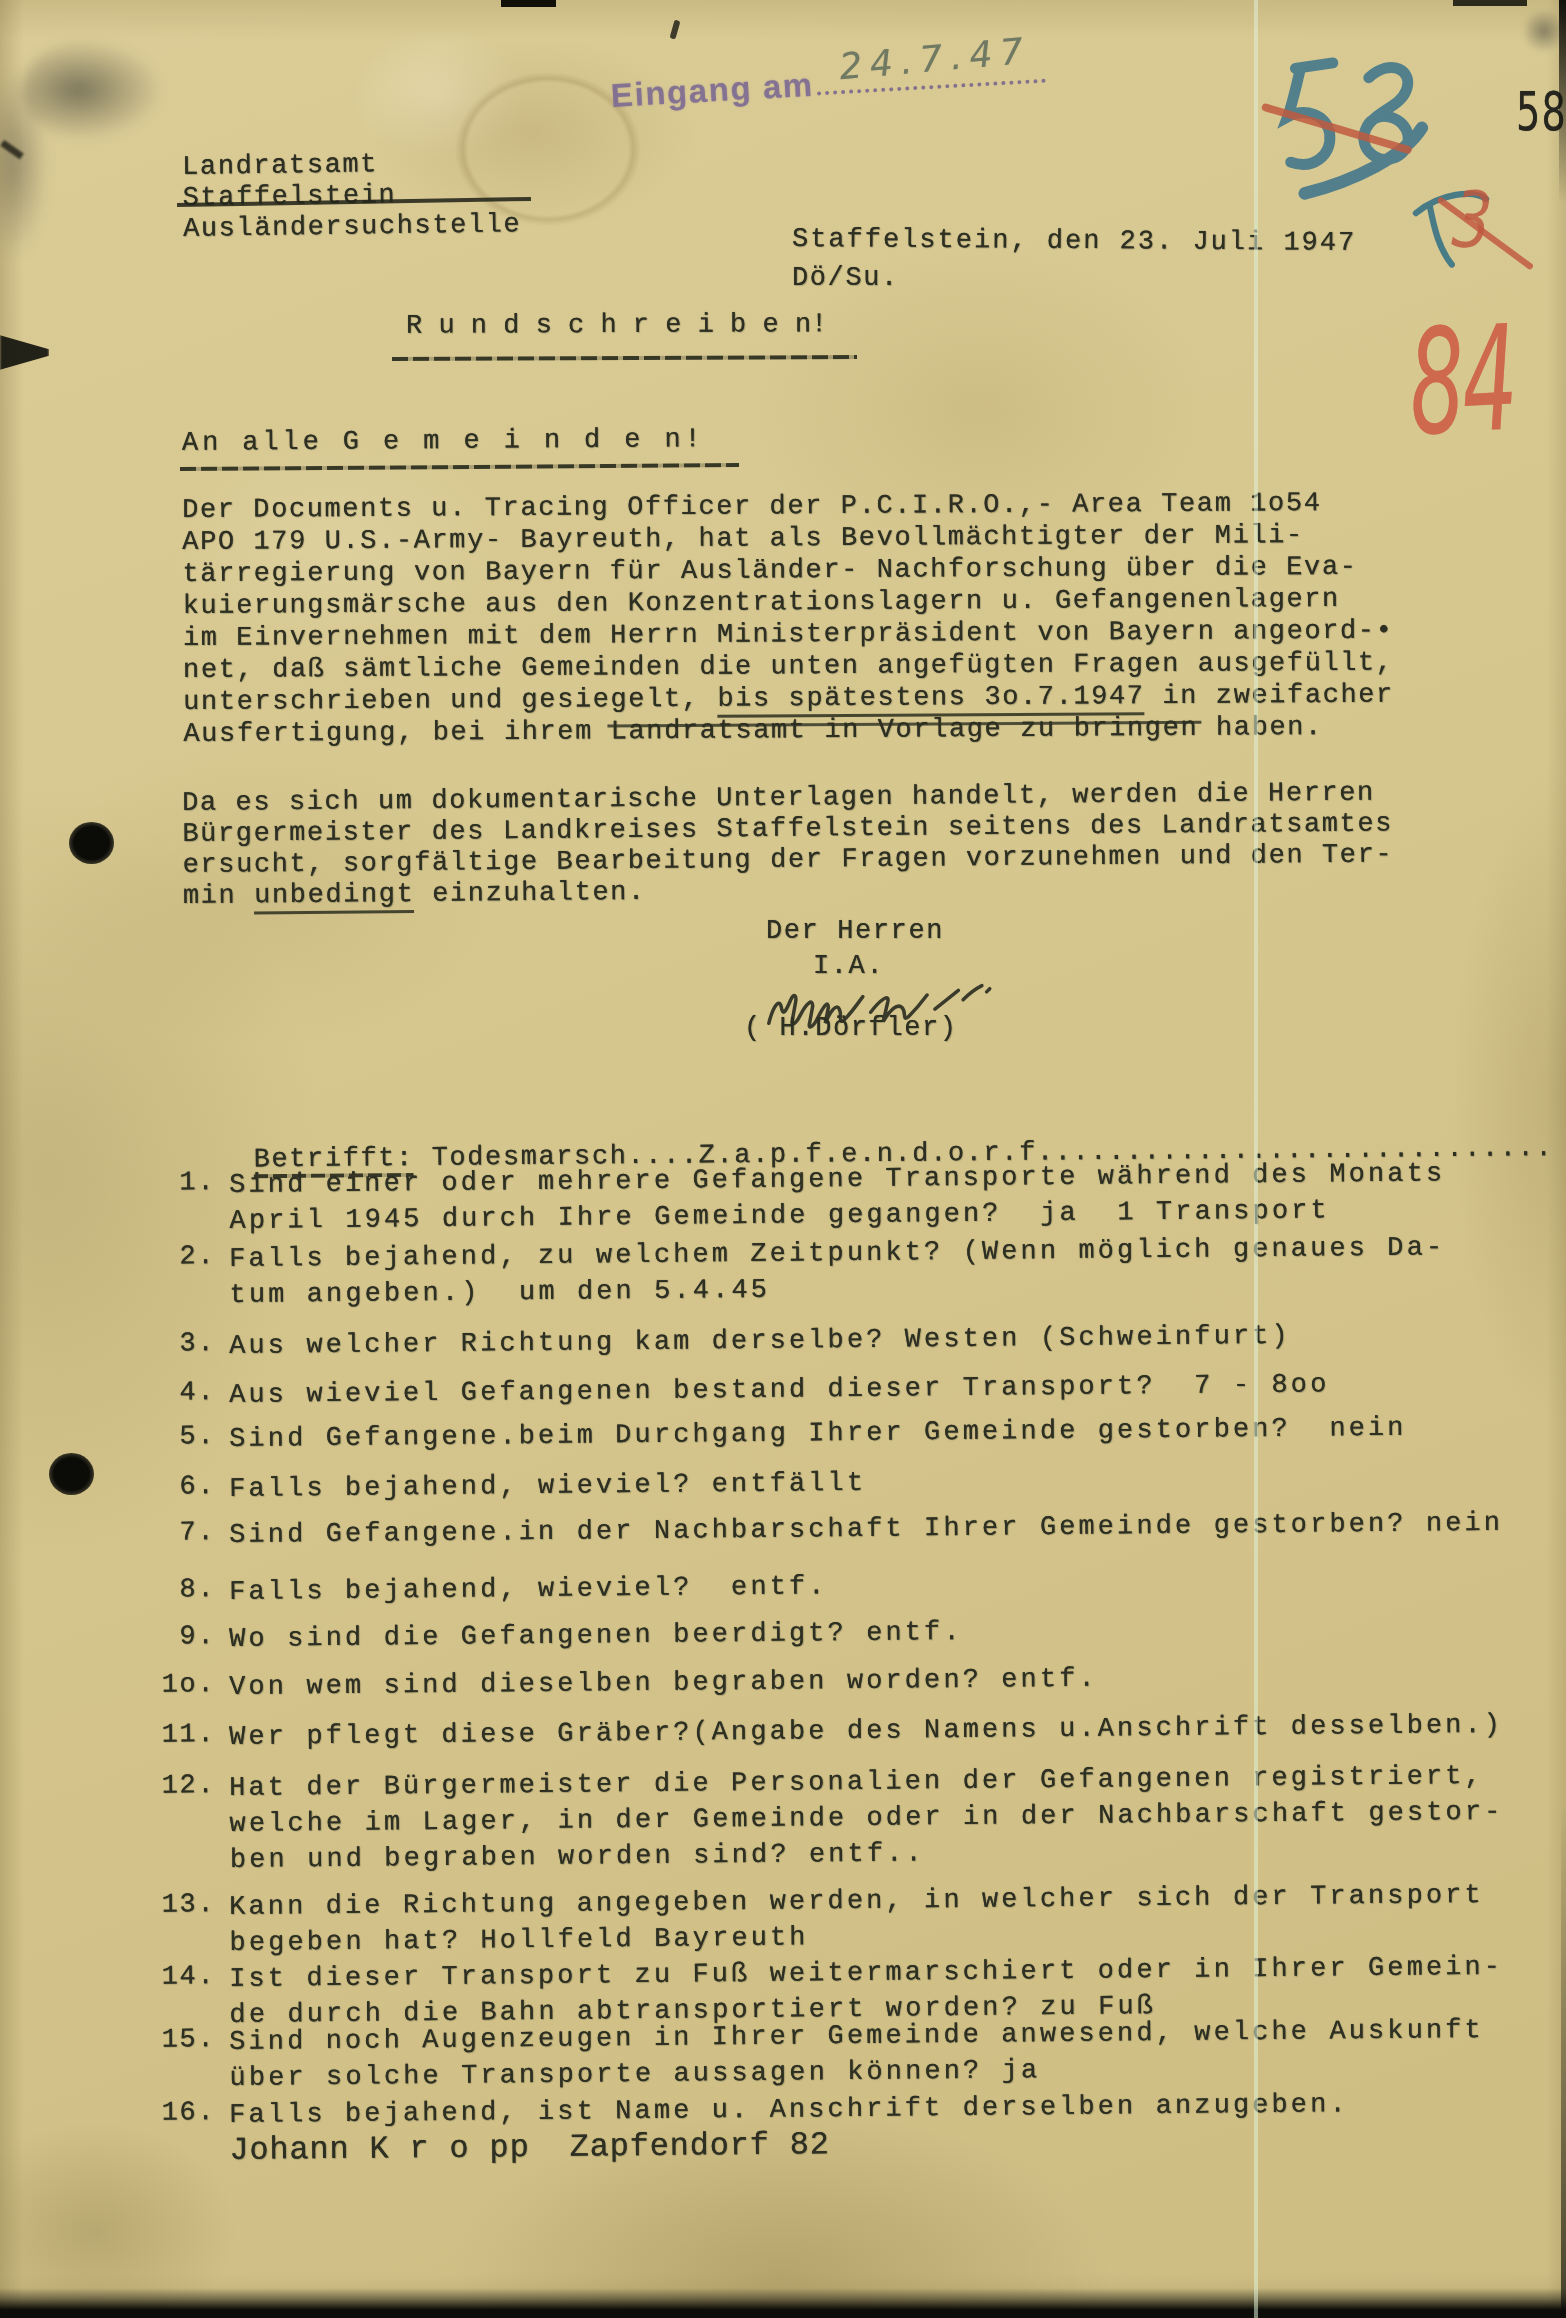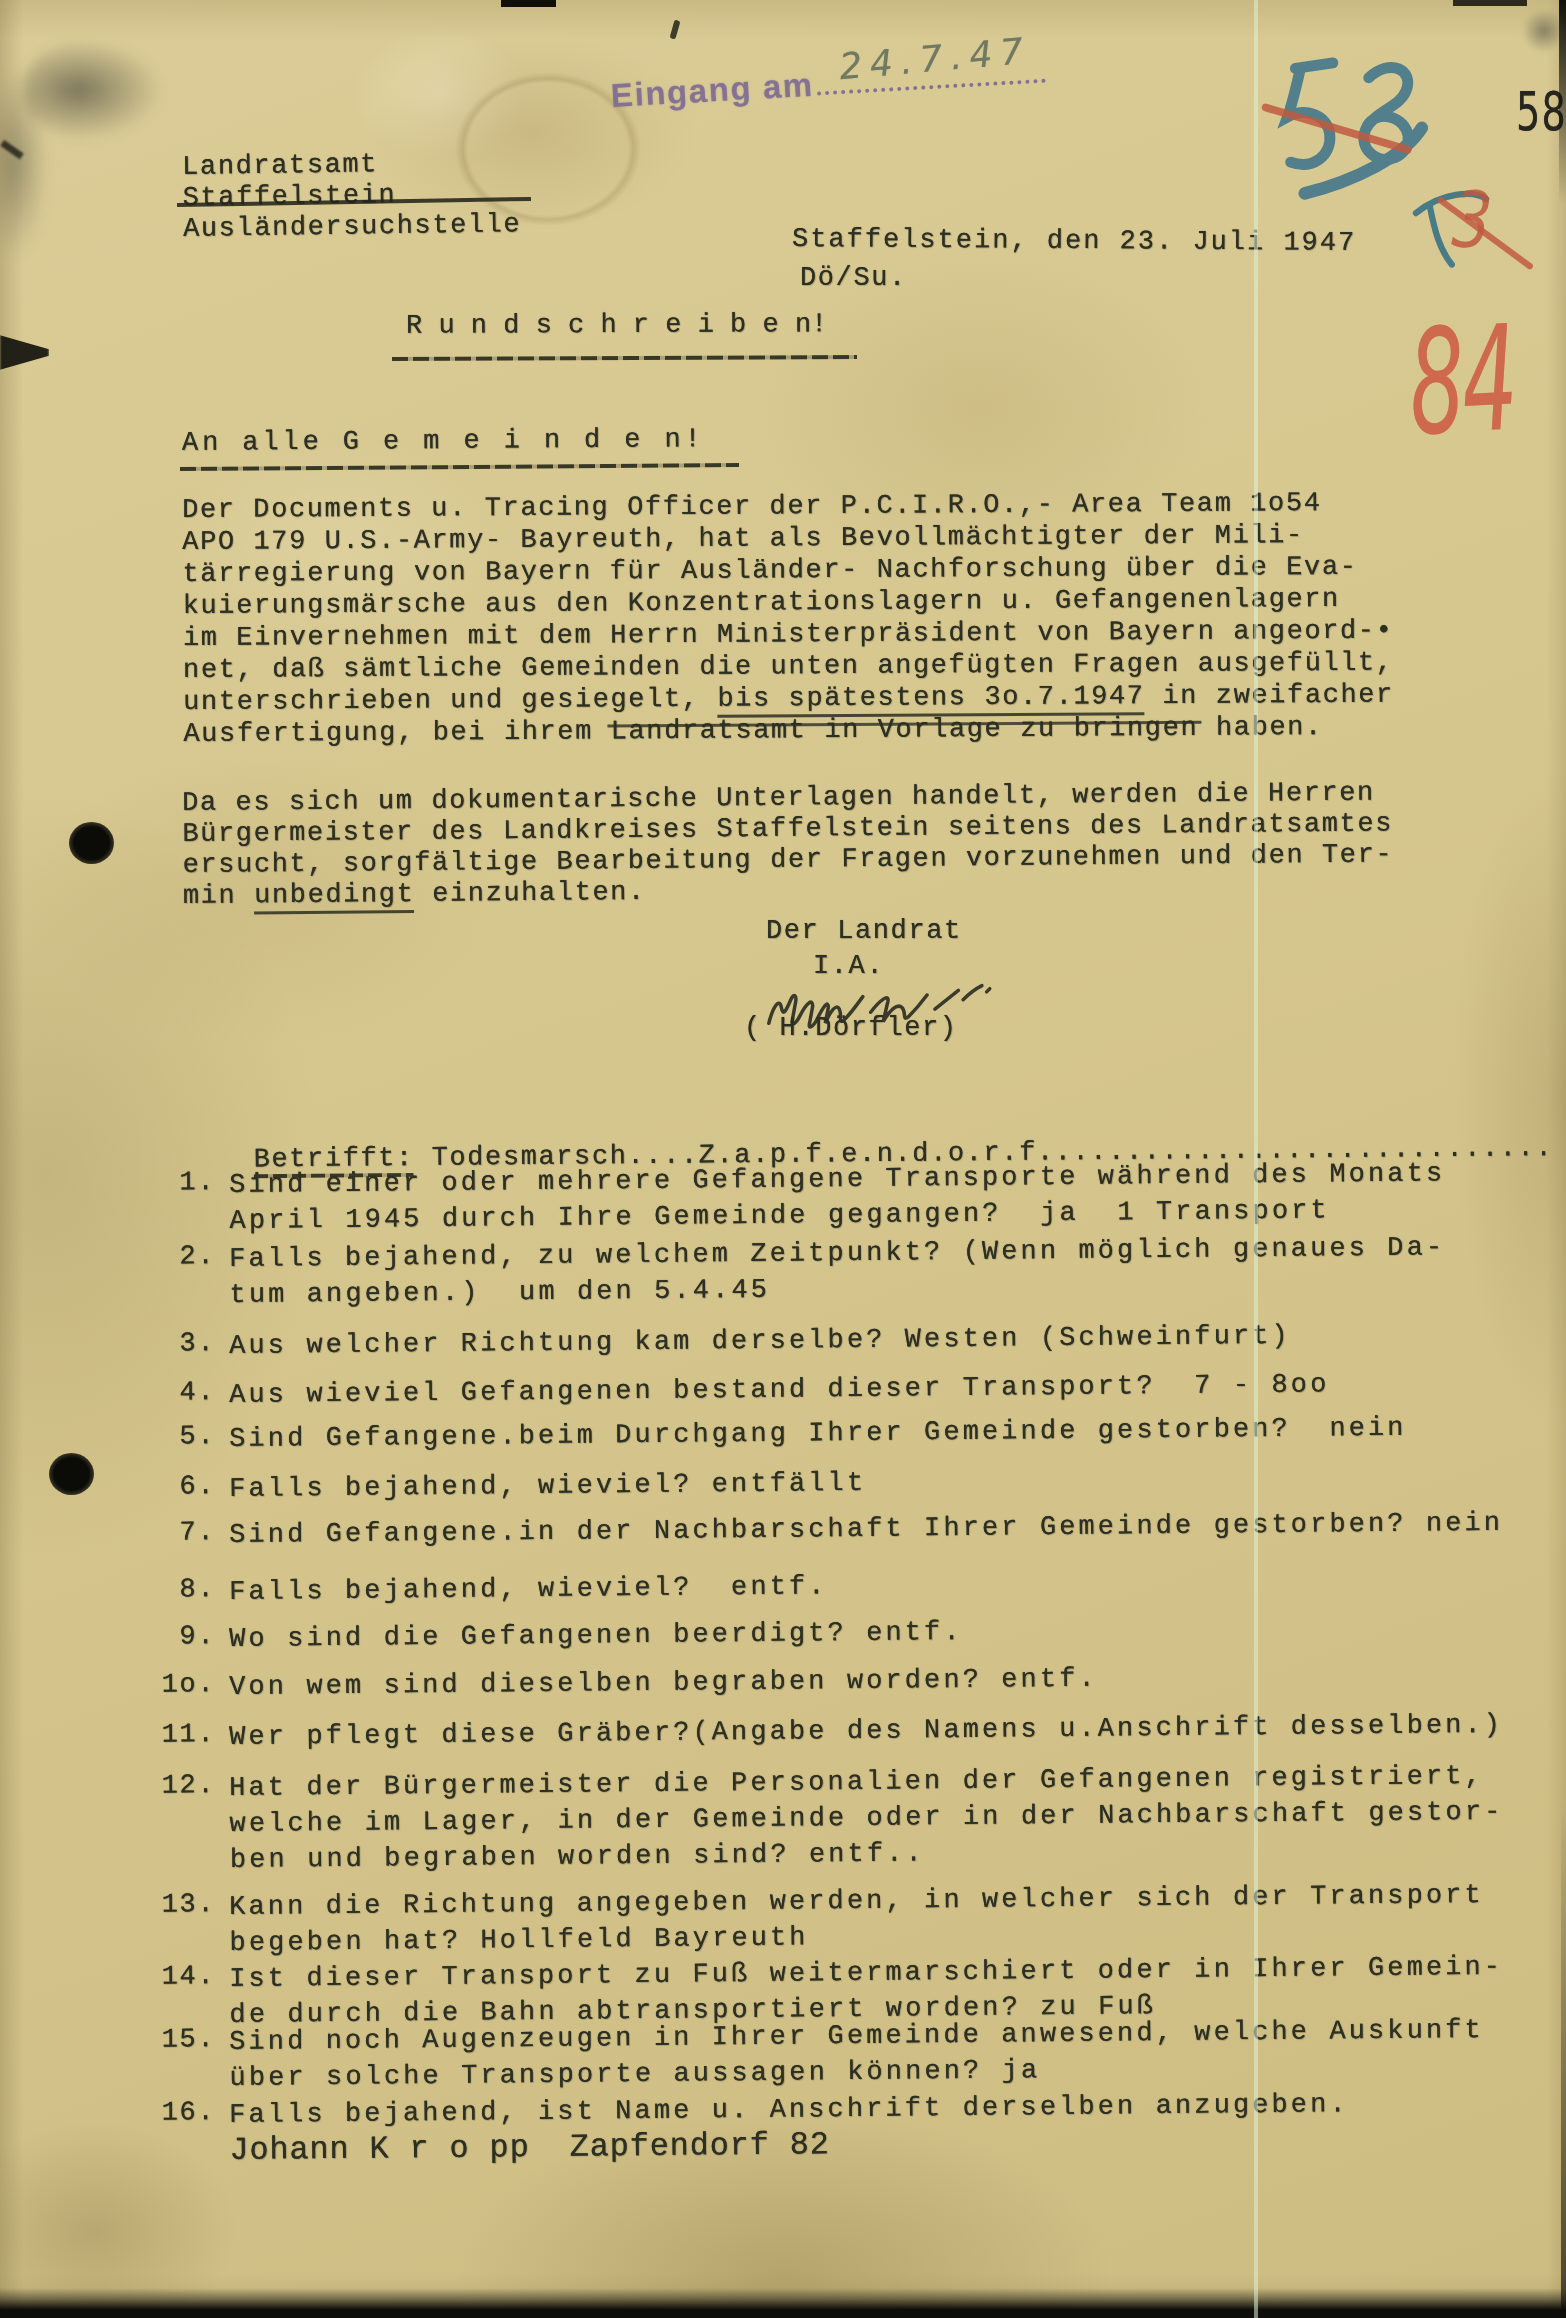--- a/index.html
+++ b/index.html
@@ -93,32 +93,32 @@
   </div>
 
   <div class="abs handnum" style="left:1405px;top:299px;font-size:145px;color:rgba(205,95,72,.82);
               transform:rotate(-3deg) scaleX(.6);transform-origin:left top;letter-spacing:-4.7px;
               text-shadow:0 0 0.8px rgba(205,95,72,.5);">84</div>
 
   <div class="abs typed sender" id="sender" style="left:182px;top:152px;transform:rotate(-.8deg);transform-origin:left top;"><div class="tline"><span>Landratsamt</span></div><div class="tline"><span>Staffelstein</span></div><div class="tline"><span>Ausländersuchstelle</span></div></div>
   <div class="rule" style="left:177px;top:200px;width:354px;transform:rotate(-1deg);background:rgba(36,38,26,.88);"></div>
 
   <div class="abs typed" style="left:792px;top:226px;letter-spacing:2px;transform:rotate(.4deg);">Staffelstein, den 23. Juli 1947</div>
-  <div class="abs typed" style="left:792px;top:263px;margin-left:8px;">Dö/Su.</div>
+  <div class="abs typed" style="left:792px;top:263px;">Dö/Su.</div>
 
   <div class="abs typed" style="left:406px;top:310px;letter-spacing:0;transform:rotate(-.2deg);">R u n d s c h r e i b e n!</div>
   <div class="rule" style="left:392px;top:356px;width:465px;transform:rotate(-.25deg);"></div>
 
   <div class="abs typed" style="left:182px;top:426px;letter-spacing:3.9px;transform:rotate(-.4deg);">An alle G e m e i n d e n!</div>
   <div class="rule" style="left:180px;top:465px;width:559px;transform:rotate(-.4deg);"></div>
 
   <div class="abs typed" id="para1" style="left:182px;top:494px;transform:rotate(-.35deg);transform-origin:left top;"><div class="tline"><span>Der Documents u. Tracing Officer der P.C.I.R.O.,- Area Team 1o54</span></div><div class="tline"><span>APO 179 U.S.-Army- Bayreuth, hat als Bevollmächtigter der Mili-</span></div><div class="tline"><span>tärregierung von Bayern für Ausländer- Nachforschung über die Eva-</span></div><div class="tline"><span>kuierungsmärsche aus den Konzentrationslagern u. Gefangenenlagern</span></div><div class="tline"><span>im Einvernehmen mit dem Herrn Ministerpräsident von Bayern angeord-•</span></div><div class="tline"><span>net, daß sämtliche Gemeinden die unten angefügten Fragen ausgefüllt,</span></div><div class="tline"><span>unterschrieben und gesiegelt, </span><span class="u-inline">bis spätestens 3o.7.1947</span><span> in zweifacher</span></div><div class="tline"><span>Ausfertigung, bei ihrem </span><span class="strike">Landratsamt in Vorlage zu bringen</span><span> haben.</span></div></div>
   <div class="abs typed" id="para2" style="left:182px;top:788px;transform:rotate(-.5deg);transform-origin:left top;"><div class="tline"><span>Da es sich um dokumentarische Unterlagen handelt, werden die Herren</span></div><div class="tline"><span>Bürgermeister des Landkreises Staffelstein seitens des Landratsamtes</span></div><div class="tline"><span>ersucht, sorgfältige Bearbeitung der Fragen vorzunehmen und den Ter-</span></div><div class="tline"><span>min </span><span class="u-inline">unbedingt</span><span> einzuhalten.</span></div></div>
 
-  <div class="abs typed" style="left:766px;top:916px;">Der Landrat</div>
+  <div class="abs typed" style="left:766px;top:916px;">Der Herren</div>
   <div class="abs typed" style="left:813px;top:951px;">I.A.</div>
   <div class="abs" style="left:761px;top:976px;width:235px;height:67px;">
     <svg width="235" height="67" viewBox="0 0 300 85">
       <g fill="none" stroke="#2b2d21" stroke-width="4.5" stroke-linecap="round" opacity=".9">
         <path d="M10,60 C16,36 24,28 26,40 C28,52 32,44 38,30 C42,21 46,24 44,34 L40,56 C38,64 44,62 50,50 C58,34 66,28 66,38 L62,60 C60,68 66,66 72,54 C80,38 86,30 86,40 L82,60 C88,46 96,34 100,42 C104,50 98,62 106,56 C116,46 124,34 130,26"></path>
         <path d="M140,46 C152,30 164,22 162,32 L156,58 C164,44 174,34 180,40 C186,46 180,58 188,52 C198,42 206,32 212,24"></path>
         <path d="M222,42 L252,18 M258,30 C266,22 274,16 282,12"></path>
         <path d="M288,20 L292,16"></path>
       </g>
     </svg>

